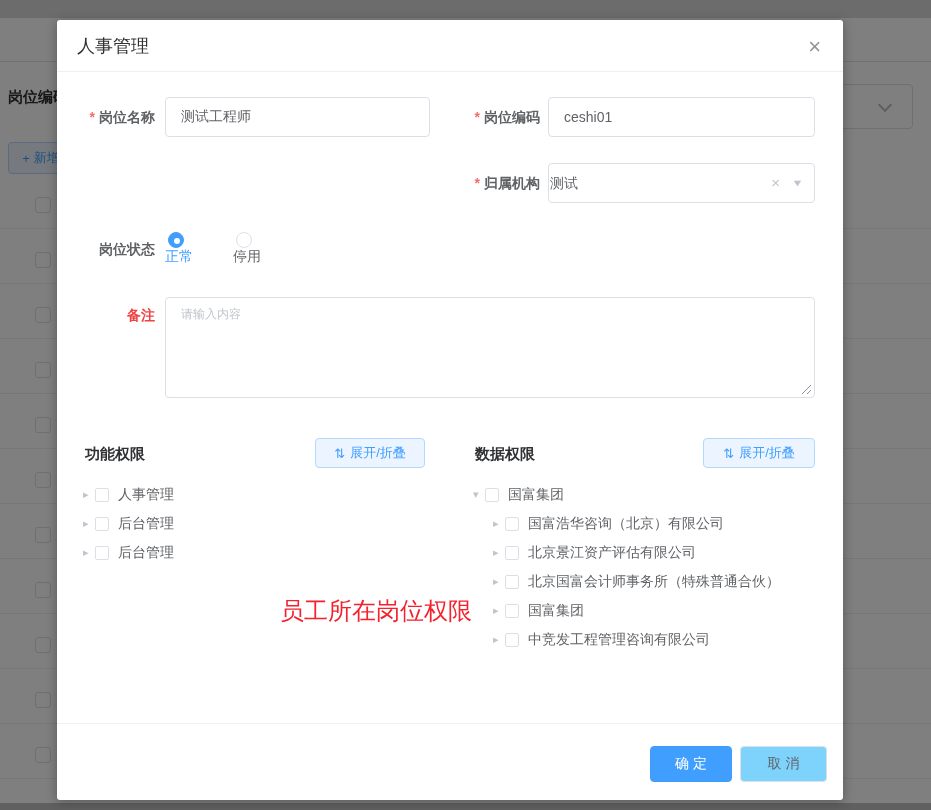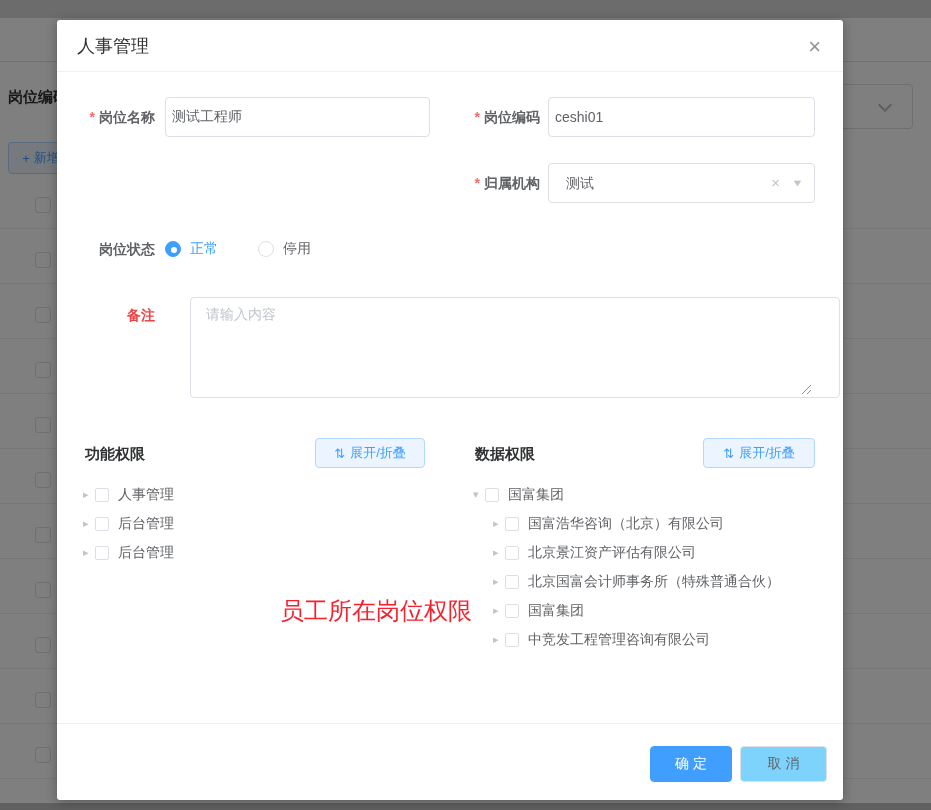--- a/index.html
+++ b/index.html
@@ -23,45 +23,45 @@
   .overlay{position:absolute;inset:0;background:rgba(0,0,0,0.5);z-index:5;}
 
   
   .modal{position:absolute;left:57px;top:20px;width:786px;height:780px;background:#fff;border-radius:3px;z-index:10;box-shadow:0 2px 12px rgba(0,0,0,0.3);}
   .modal-header{position:absolute;left:0;top:0;right:0;height:52px;border-bottom:1px solid #f0f0f0;}
   .modal-title{position:absolute;left:20px;top:14px;font-size:18px;color:#303133;font-weight:500;}
   .modal-close{position:absolute;right:18px;top:12px;font-size:22px;color:#909399;line-height:1;cursor:pointer;background:none;border:none;padding:4px;}
 
   .req{color:#f56c6c;margin-right:4px;font-size:14px;}
   .f-label{position:absolute;height:40px;line-height:40px;text-align:right;font-size:14px;font-weight:700;color:#606266;white-space:nowrap;}
-  .f-input{position:absolute;height:40px;border:1px solid #dcdfe6;border-radius:4px;padding:0 6px;font-size:14px;color:#606266;background:#fff;outline:none;}
+  .f-input{position:absolute;height:40px;border:1px solid #dcdfe6;border-radius:4px;padding:0 15px;font-size:14px;color:#606266;background:#fff;outline:none;}
 
   .lab-name{left:0;top:77px;width:98px;}
   .inp-name{left:108px;top:77px;width:265px;}
   .lab-code{left:385px;top:77px;width:98px;}
   .inp-code{left:491px;top:77px;width:267px;}
   .lab-org{left:385px;top:143px;width:98px;}
   .sel-org{position:absolute;left:491px;top:143px;width:267px;height:40px;border:1px solid #dcdfe6;border-radius:4px;background:#fff;}
-  .sel-org .sel-value{position:absolute;left:17px;top:0;line-height:38px;font-size:14px;color:#606266;}
+  .sel-org .sel-value{position:absolute;left:1px;top:0;line-height:38px;font-size:14px;color:#606266;}
   .sel-org .clear-x{position:absolute;right:34px;top:9px;font-size:15px;color:#c0c4cc;line-height:20px;}
   .sel-org .caret{position:absolute;right:12px;top:14px;font-size:9px;color:#c0c4cc;transform:scaleX(1.4);}
 
   .lab-status{position:absolute;left:0;top:218px;width:98px;height:22px;line-height:22px;text-align:right;font-size:14px;font-weight:700;color:#606266;}
   .radio-group{position:absolute;left:108px;top:218px;height:22px;display:flex;align-items:center;}
-  .radio{display:flex;align-items:center;margin-right:40px;cursor:pointer;}
+  .radio{display:flex;align-items:flex-end;margin-right:40px;cursor:pointer;flex-direction:column;}
   .radio-dot{width:16px;height:16px;border-radius:50%;margin-right:9px;position:relative;}
   .radio-dot.on{background:#409eff;border:1px solid #409eff;}
   .radio-dot.on::after{content:"";position:absolute;left:5px;top:5px;width:6px;height:6px;border-radius:50%;background:#fff;}
   .radio-dot.off{background:#fff;border:1px solid #dcdfe6;}
   .radio-lab{font-size:14px;}
   .radio-lab.on{color:#409eff;}
   .radio-lab.off{color:#606266;}
 
   .lab-remark{position:absolute;left:0;top:284px;width:98px;height:22px;line-height:22px;text-align:right;font-size:14px;font-weight:700;color:#ef4444;}
-  .ta-remark{position:absolute;left:108px;top:277px;width:650px;height:101px;border:1px solid #dcdfe6;border-radius:4px;padding:8px 15px;font-size:14px;color:#606266;resize:none;outline:none;margin-left:25px;}
+  .ta-remark{position:absolute;left:108px;top:277px;width:650px;height:101px;border:1px solid #dcdfe6;border-radius:4px;padding:8px 15px;font-size:12px;color:#606266;resize:none;outline:none;}
   .ta-remark::placeholder{color:#c0c4cc;}
   .ta-grip{position:absolute;left:744px;top:364px;width:11px;height:11px;pointer-events:none;}
 
   .sec-title{position:absolute;font-size:15px;font-weight:700;color:#303133;}
   .t-fn{left:28px;top:425px;}
   .t-data{left:418px;top:425px;}
   .toggle-btn{position:absolute;height:30px;border:1px solid #b3d8ff;background:#ecf5ff;color:#409eff;border-radius:4px;font-size:13px;display:flex;align-items:center;justify-content:center;gap:5px;cursor:pointer;padding:0 12px;}
   .tg-fn{left:258px;top:418px;width:110px;}
   .tg-data{left:646px;top:418px;width:112px;}
   .toggle-ico{font-size:13px;}

